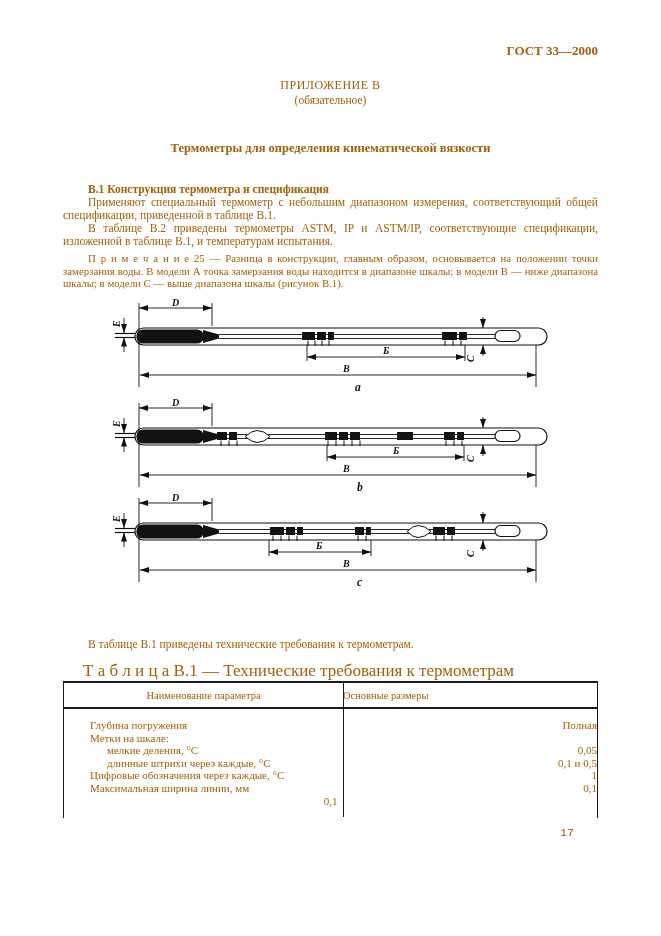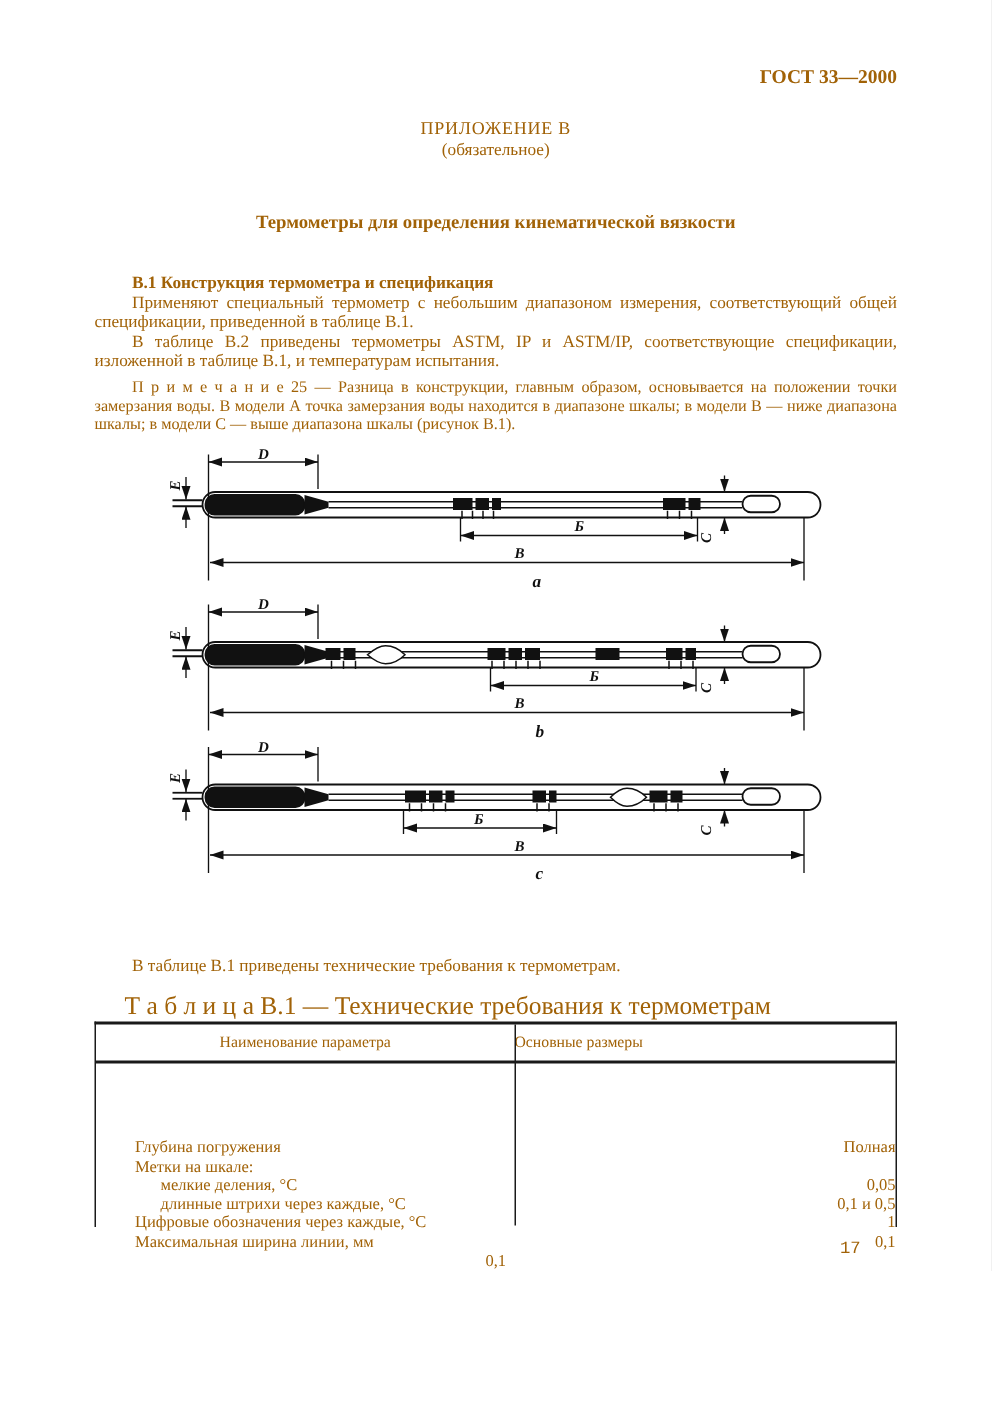--- a/index.html
+++ b/index.html
@@ -25,21 +25,21 @@
   .p3{top:638px;}
   .tbl-caption{top:661px;left:63px;width:535px;font-size:17px;margin-left:20px;}
   .tbl{
     top:681px;left:63px;width:535px;height:137px;box-sizing:border-box;
     border-top:2px solid #1a1a1a;border-left:1.2px solid #1a1a1a;border-right:1.2px solid #1a1a1a;
   }
   .tbl .vline{position:absolute;left:279px;top:0;width:1px;height:134px;background:#1a1a1a;}
   .thead{display:flex;height:24px;align-items:center;border-bottom:2.5px solid #1a1a1a;font-size:10.5px;}
   .th1{width:279px;text-align:center;}
   .th2{flex:1;text-align:left;}
-  .tbody{padding-top:10px;font-size:11px;margin-top:40px;}
+  .tbody{padding-top:10px;font-size:11px;}
   .trow{display:flex;line-height:12.6px;}
   .tp{width:279px;box-sizing:border-box;padding-left:5px;padding-right:6px;text-indent:21px;}
   .tp.ind{text-indent:38px;}
   .tv{flex:1;text-align:right;}
   .trow:last-child .tv{display:flex;align-items:flex-end;justify-content:center;}
   .pgnum{top:826px;left:560px;width:38px;text-align:left;font-size:11.5px;font-family:Liberation Mono, monospace;}
   svg{display:block;}
   svg line,svg rect,svg path,svg polygon{vector-effect:non-scaling-stroke;}
   .dimtxt{font-family:"Liberation Serif",serif;font-style:italic;font-weight:bold;font-size:10px;fill:#111;}
   .sublbl{font-family:"Liberation Serif",serif;font-style:italic;font-weight:bold;font-size:11.5px;fill:#111;}

